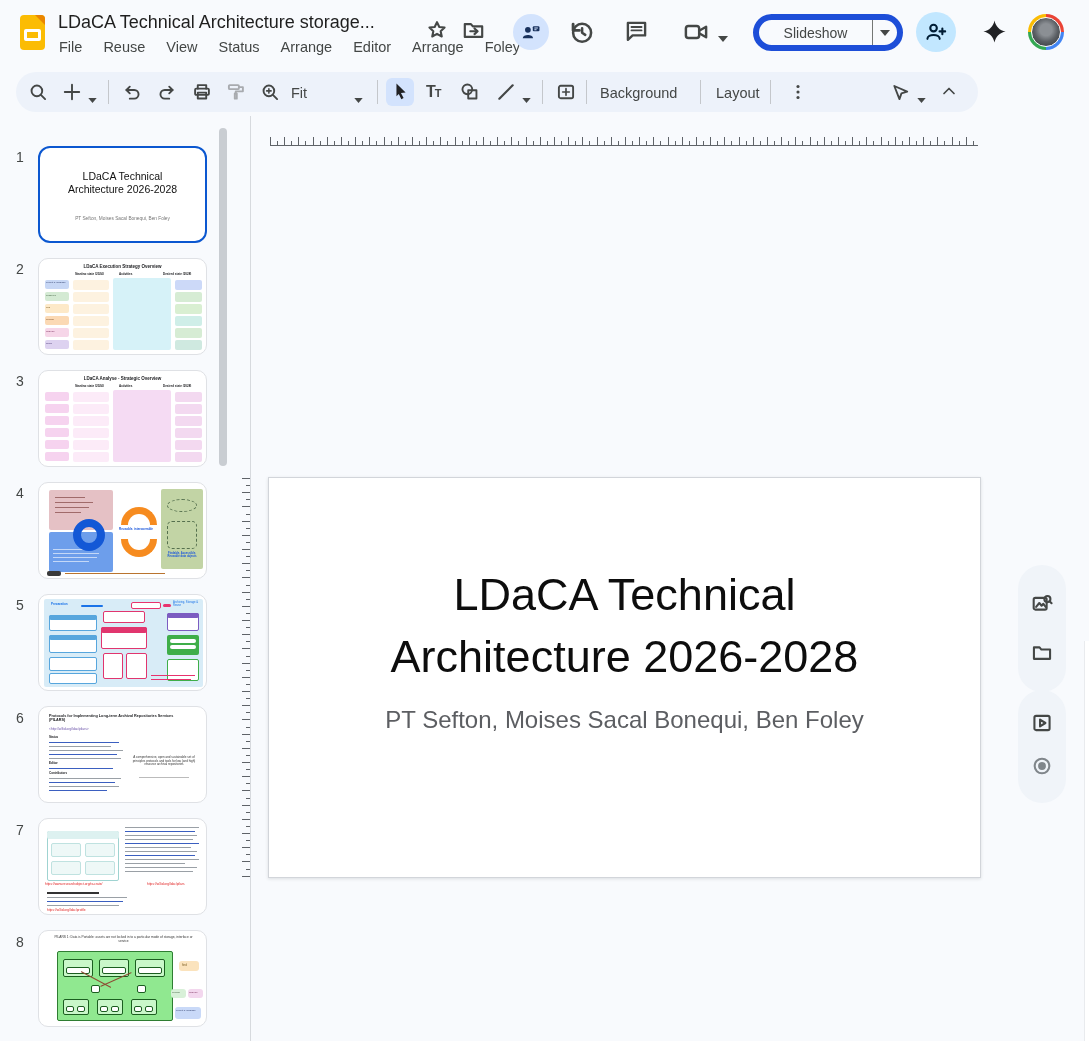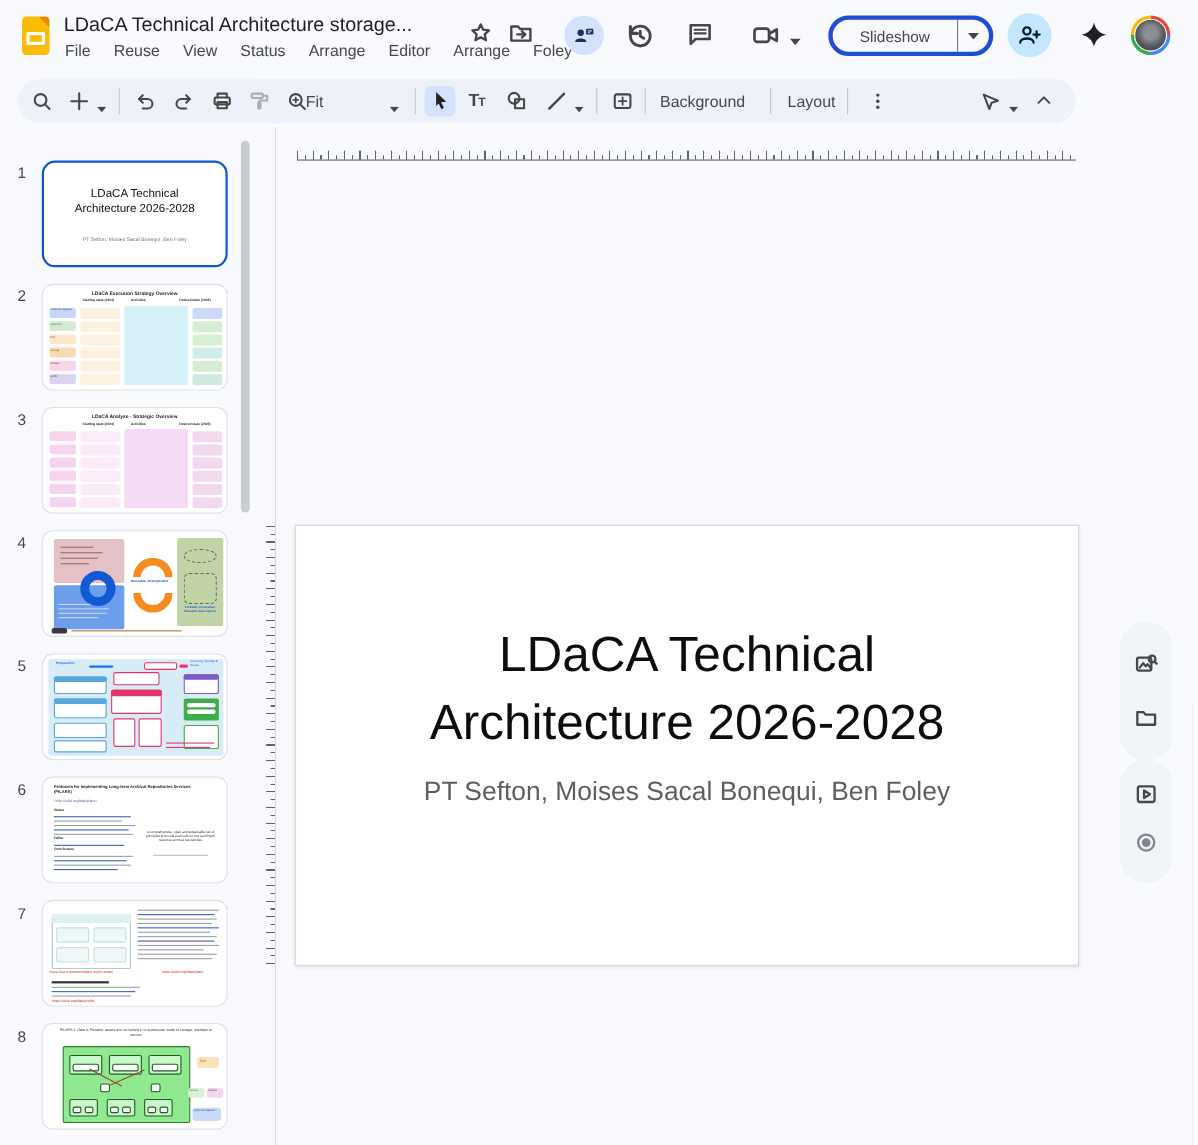--- a/index.html
+++ b/index.html
@@ -12,21 +12,21 @@
   .logo { left:20px; top:15px; width:25px; height:35px; background:#fbbc04; border-radius:4px; }
   .logo .fold { position:absolute; right:0; top:0; width:0; height:0; border-top:10px solid #ea8600; border-left:10px solid transparent; border-top-right-radius:4px; }
   .logo .frame { position:absolute; left:4px; top:14px; width:17px; height:12px; border:3.5px solid #fff; border-radius:2px; }
   .doc-title { left:58px; top:12px; font-size:18px; color:#1f1f1f; white-space:nowrap; }
   .title-ic { top:19px; cursor:pointer; }
   .menubar { left:59px; top:39px; display:flex; gap:21px; font-size:14.5px; color:#444746; }
   .menubar span { cursor:pointer; }
   .circle-btn { border-radius:50%; display:flex; align-items:center; justify-content:center; cursor:pointer; }
   .meet-btn { left:513px; top:14px; width:36px; height:36px; background:#d3e3fd; }
   .hdr-ic { top:19px; cursor:pointer; }
-  .slideshow { left:753px; top:14px; width:150px; height:37px; border:4px solid #1d4ed8; border-radius:19px; display:flex; align-items:stretch; background:transparent; }
+  .slideshow { left:753px; top:14px; width:150px; height:37px; border:6px solid #1d4ed8; border-radius:19px; display:flex; align-items:stretch; background:transparent; }
   .slideshow .lbl { width:113px; display:flex; align-items:center; justify-content:center; font-size:14px; font-weight:500; color:#444746; cursor:pointer; }
   .slideshow .sep { width:1px; background:#747775; }
   .slideshow .dd { flex:1; display:flex; align-items:center; justify-content:center; cursor:pointer; }
   .share-btn { left:916px; top:12px; width:40px; height:40px; background:#c2e7ff; }
   .avatar-ring { left:1028px; top:14px; width:36px; height:36px; border-radius:50%; background:conic-gradient(#ea4335 0 25%, #4285f4 25% 50%, #34a853 50% 75%, #fbbc04 75% 100%); display:flex; align-items:center; justify-content:center; cursor:pointer; }
   .avatar-ring .photo { width:30px; height:30px; border-radius:50%; background:radial-gradient(circle at 50% 42%, #8b8f94 0 28%, #5a5e63 55%, #2f3235 100%); border:1px solid #fff; }
 
   
   .toolbar { left:16px; top:72px; width:962px; height:40px; background:#edf2fa; border-radius:20px; }
   .tb { position:absolute; top:82px; cursor:pointer; }
@@ -196,21 +196,21 @@
       <rect x="7.9" y="10.4" width="1.8" height="4.6"></rect>
     </svg>
 </div>
 <div class="tb" style="left:260px">
   <svg class="ic" width="20" height="20" viewBox="0 0 18 18">
       <circle cx="8" cy="8" r="4.8"></circle>
       <path d="M11.6 11.6 L15.4 15.4"></path>
       <path d="M6 8 h4 M8 6 v4" stroke-width="1.4"></path>
     </svg>
 </div>
-<div class="tb-label" style="left:278px">Fit</div>
+<div class="tb-label" style="left:291px">Fit</div>
 <div class="tb" style="left:354px;top:89px">
   <svg width="9" height="5" viewBox="0 0 10 6">
       <polygon points="0,0 10,0 5,6" fill="#444746"></polygon>
     </svg>
 </div>
 <div class="tb-div" style="left:377px"></div>
 <div class="sel-box"></div>
 <div class="tb" style="left:391px;top:81px">
   <svg width="19" height="21" viewBox="0 0 16 17">
       <path d="M4.6 1.8 L12.3 9.3 L8.4 9.7 L10.6 14 L8.7 15 L6.6 10.7 L4.6 12.6 Z" fill="#202124"></path>

